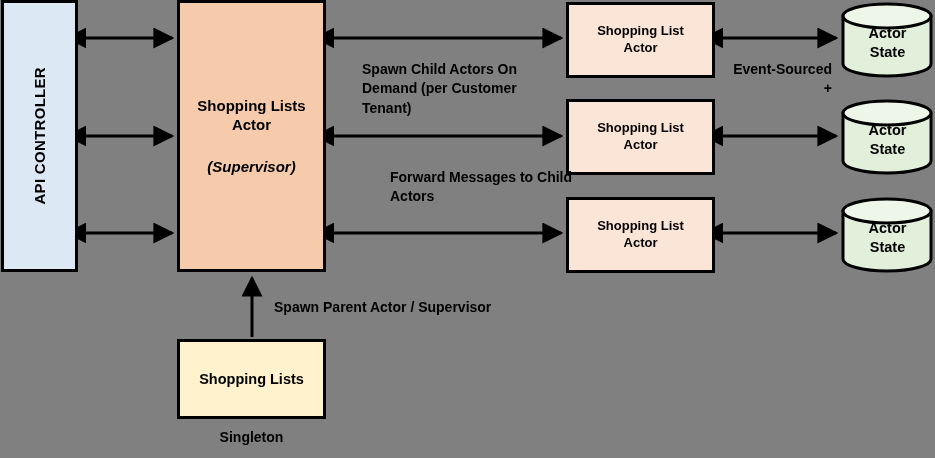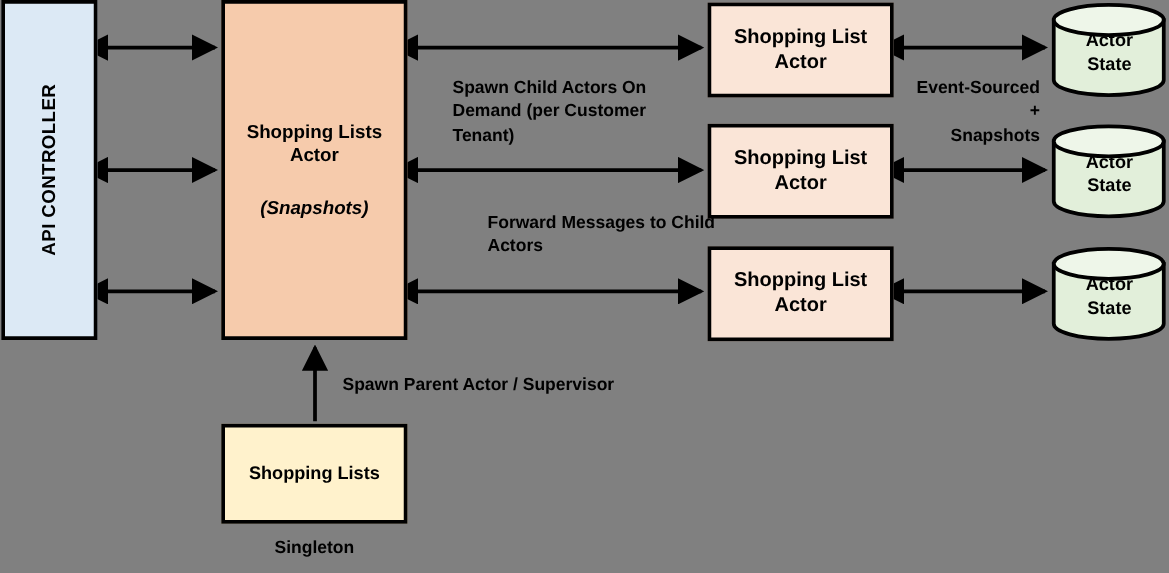--- a/index.html
+++ b/index.html
@@ -55,21 +55,21 @@
   #supervisor .sup-sub {
     font-style: italic;
     margin-top: 22px;
   }
   
   .child-actor {
     left: 566px;
     width: 149px;
     height: 76px;
     background: #fae5d7;
-    font-size: 16px;
+    font-size: 13px;
     flex-direction: column;
   }
   #child-actor-1 { top: 2px; }
   #child-actor-2 { top: 99px; }
   #child-actor-3 { top: 197px; }
   
   #provider {
     left: 177px;
     top: 339px;
     width: 149px;
@@ -191,21 +191,21 @@
     </g>
   </svg>
 
   <div class="box" id="api-controller">
     <span class="vtext">API CONTROLLER</span>
   </div>
 
   <div class="box" id="supervisor">
     <span>Shopping Lists</span>
     <span>Actor</span>
-    <span class="sup-sub">(Snapshots)</span>
+    <span class="sup-sub">(Supervisor)</span>
   </div>
 
   <div class="box child-actor" id="child-actor-1">
     <span>Shopping List</span>
     <span>Actor</span>
   </div>
   <div class="box child-actor" id="child-actor-2">
     <span>Shopping List</span>
     <span>Actor</span>
   </div>
@@ -248,17 +248,16 @@
   <div class="box" id="provider">
     <span>Shopping Lists</span>
   </div>
   <div class="edge-label" id="label-singleton">Singleton</div>
 
   <div class="edge-label" id="label-spawn-child">Spawn Child Actors On Demand (per Customer Tenant)</div>
   <div class="edge-label" id="label-forward">Forward Messages to Child Actors</div>
   <div class="edge-label" id="label-event-sourced">
     <div>Event-Sourced</div>
     <div>+</div>
-    <div>Snapshots</div>
   </div>
   <div class="edge-label" id="label-spawn-parent">Spawn Parent Actor / Supervisor</div>
 
 </div>
 
 </body></html>

